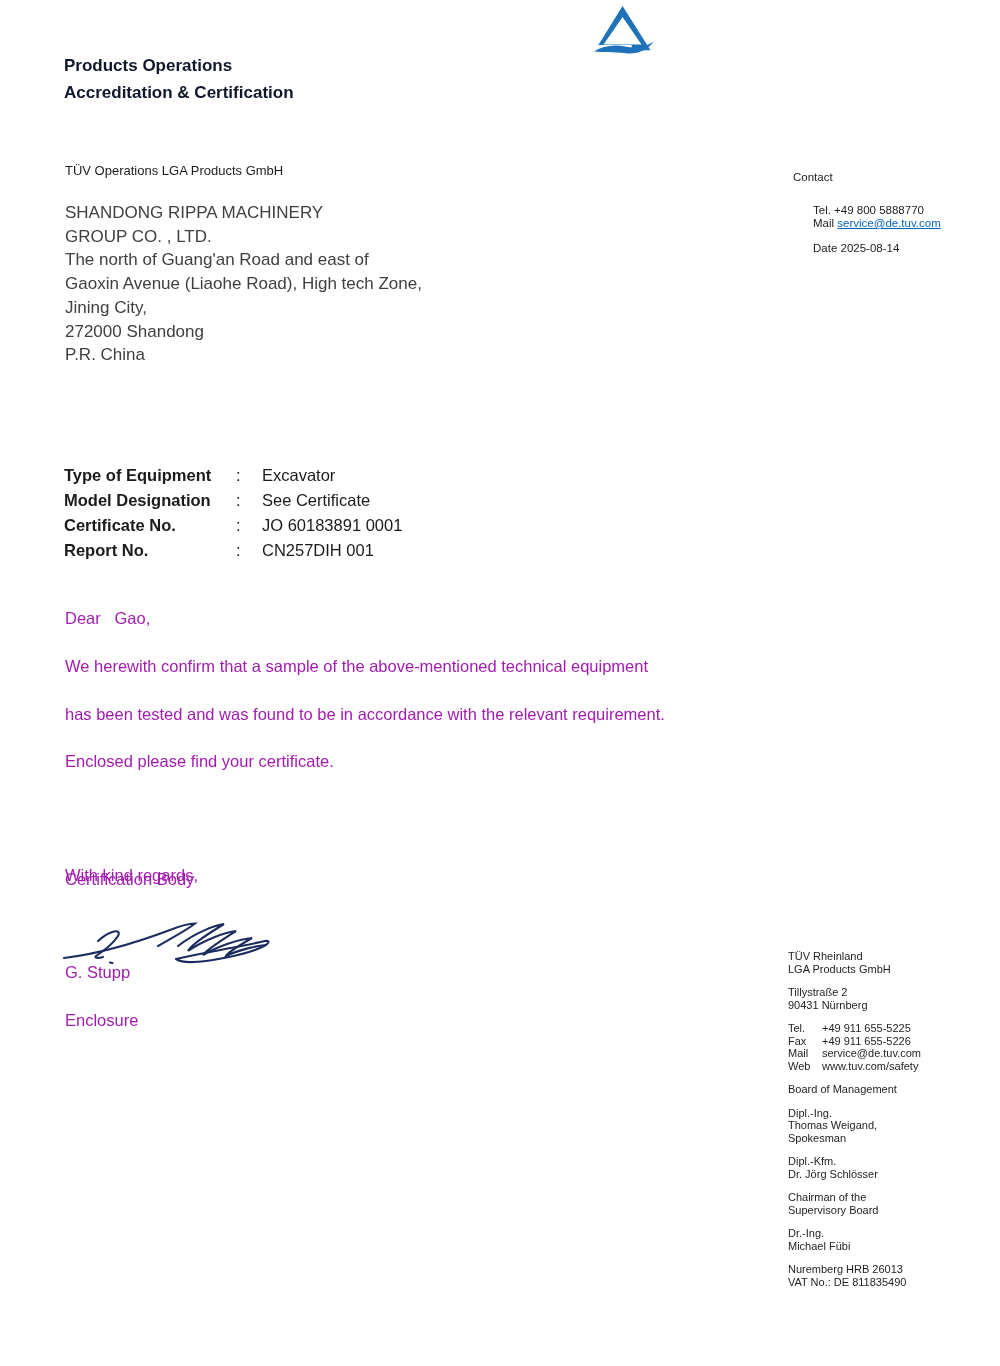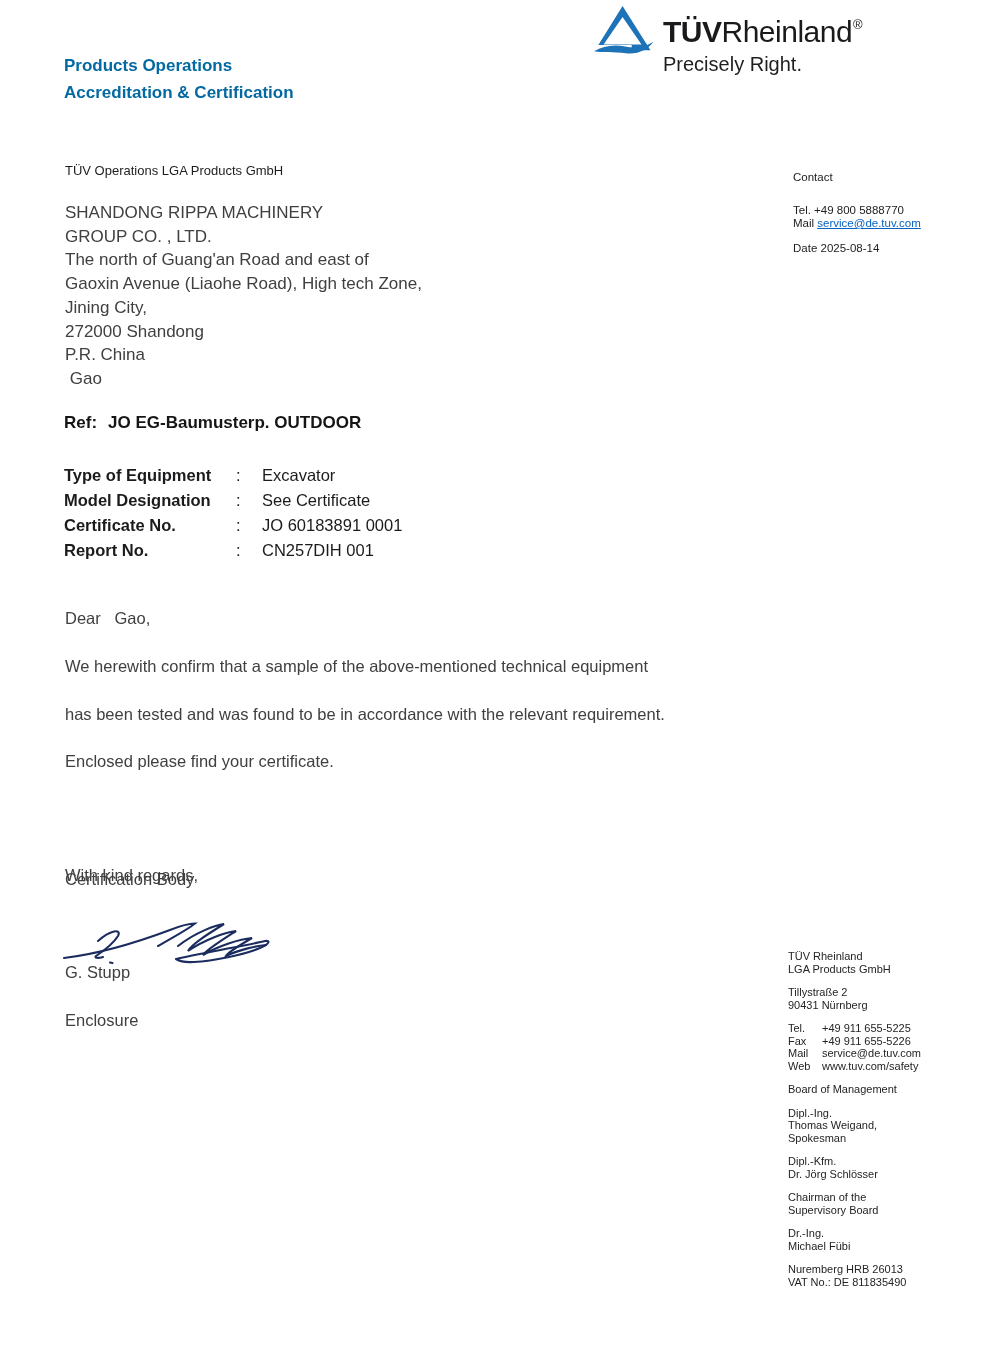--- a/index.html
+++ b/index.html
@@ -9,57 +9,57 @@
     font-family: "Liberation Sans", sans-serif;
     color: #1d1d1f;
     position: relative;
     overflow: hidden;
   }
   .page { position: relative; width: 1000px; height: 1366px; background: #ffffff; }
 
   
   .dept {
     position: absolute; left: 64px; top: 52px;
-    font-size: 17px; font-weight: bold; line-height: 27px; color: #0369a1;
+    font-size: 17px; font-weight: bold; line-height: 27px; color: #0f172a;
   }
 
   
   .logo-wrap { position: absolute; left: 593px; top: 6px; display: flex; align-items: flex-start; }
   .logo-mark { width: 62px; height: 52px; }
   .logo-text { margin-left: 8px; }
   .brand-line { font-size: 30px; line-height: 38px; color: #1a1a1d; letter-spacing: -0.5px; white-space: nowrap; }
   .brand-line .bold { font-weight: bold; }
   .brand-line sup { font-size: 13px; font-weight: normal; vertical-align: 13px; margin-left: 1px; }
   .tagline { font-size: 20px; line-height: 22px; color: #1f1f22; margin-top: 2px; }
 
   
   .sender-line { position: absolute; left: 65px; top: 163px; font-size: 13px; color: #1d1d1f; }
   .recipient { position: absolute; left: 65px; top: 201px; font-size: 17px; line-height: 23.7px; color: #404040; }
   .recipient div { white-space: pre; }
 
   
   .contact { position: absolute; left: 793px; top: 171px; font-size: 11.5px; line-height: 13px; color: #222; }
   .contact .heading { margin-bottom: 20px; }
-  .contact .row { white-space: nowrap; }
+  .contact .row { white-space: nowrap; margin-left: 20px; }
   .contact .label { display: inline; }
   .contact a.mail-link { color: #0563c1; text-decoration: underline; }
   .contact .date-row { margin-top: 12px; }
 
   
   .ref-line { position: absolute; left: 64px; top: 413px; font-size: 17px; font-weight: bold; color: #151517; }
   .ref-line .ref-value { margin-left: 11px; }
 
   
   .equip { position: absolute; left: 64px; top: 463px; font-size: 16.5px; line-height: 25px; color: #1b1b1d; }
   .equip .row { display: flex; }
   .equip .lbl { width: 172px; font-weight: bold; }
   .equip .sep { width: 26px; }
 
   
-  .line-abs { position: absolute; left: 65px; font-size: 16.5px; color: #404040; white-space: pre; }
+  .line-abs { position: absolute; left: 65px; font-size: 16.5px; color: #a21caf; white-space: pre; }
   .salutation { top: 609px; }
   .para1 { top: 657px; }
   .para2 { top: 705px; }
   .para3 { top: 752px; text-align: center; }
   .closing { top: 866px; }
   .cert-body { top: 870px; }
   .signer-name { top: 963px; }
   .enclosure { top: 1011px; }
 
   
@@ -80,49 +80,41 @@
     <div>Products Operations</div>
     <div>Accreditation &amp; Certification</div>
   </div>
 
   <div class="logo-wrap">
     <svg class="logo-mark" viewBox="0 0 64 54" xmlns="http://www.w3.org/2000/svg">
       <path fill-rule="evenodd" fill="#1e72b8" d="M30.5,0 L59.5,46 L2,46 Z M30.5,11.5 L50.2,40 L10.8,40 Z"></path>
       <rect x="0" y="40.5" width="40" height="13.5" fill="#ffffff"></rect>
       <path fill="#1e72b8" d="M1,47 C10,41.5 22,39.5 33,42 C44,44.5 53.5,43 62.5,37 C57,45 46.5,50.5 34,49 C21,47.5 9,48.7 1,47 Z"></path>
     </svg>
-    <div class="logo-text">
-      <div class="brand-line"><span class="bold">TÜV</span><span>Rheinland</span><sup>®</sup></div>
-      <div class="tagline">Precisely Right.</div>
-    </div>
   </div>
 
   <div class="sender-line">TÜV Operations LGA Products GmbH</div>
 
   <div class="recipient">
     <div>SHANDONG RIPPA MACHINERY</div>
     <div>GROUP CO. , LTD.</div>
     <div>The north of Guang'an Road and east of</div>
     <div>Gaoxin Avenue (Liaohe Road), High tech Zone,</div>
     <div>Jining City,</div>
     <div>272000 Shandong</div>
     <div>P.R. China</div>
-    <div> Gao</div>
   </div>
 
   <div class="contact">
     <div class="heading">Contact</div>
     <div class="row"><span class="label">Tel. </span><span>+49 800 5888770</span></div>
     <div class="row"><span class="label">Mail </span><a href="#" class="mail-link">service@de.tuv.com</a></div>
     <div class="row date-row"><span class="label">Date </span><span>2025-08-14</span></div>
   </div>
 
-  <div class="ref-line">
-    <span>Ref:</span><span class="ref-value">JO EG-Baumusterp. OUTDOOR</span>
-  </div>
 
   <div class="equip">
     <div class="row">
       <span class="lbl">Type of Equipment</span>
       <span class="sep">:</span>
       <span class="val">Excavator</span>
     </div>
     <div class="row">
       <span class="lbl">Model Designation</span>
       <span class="sep">:</span>

